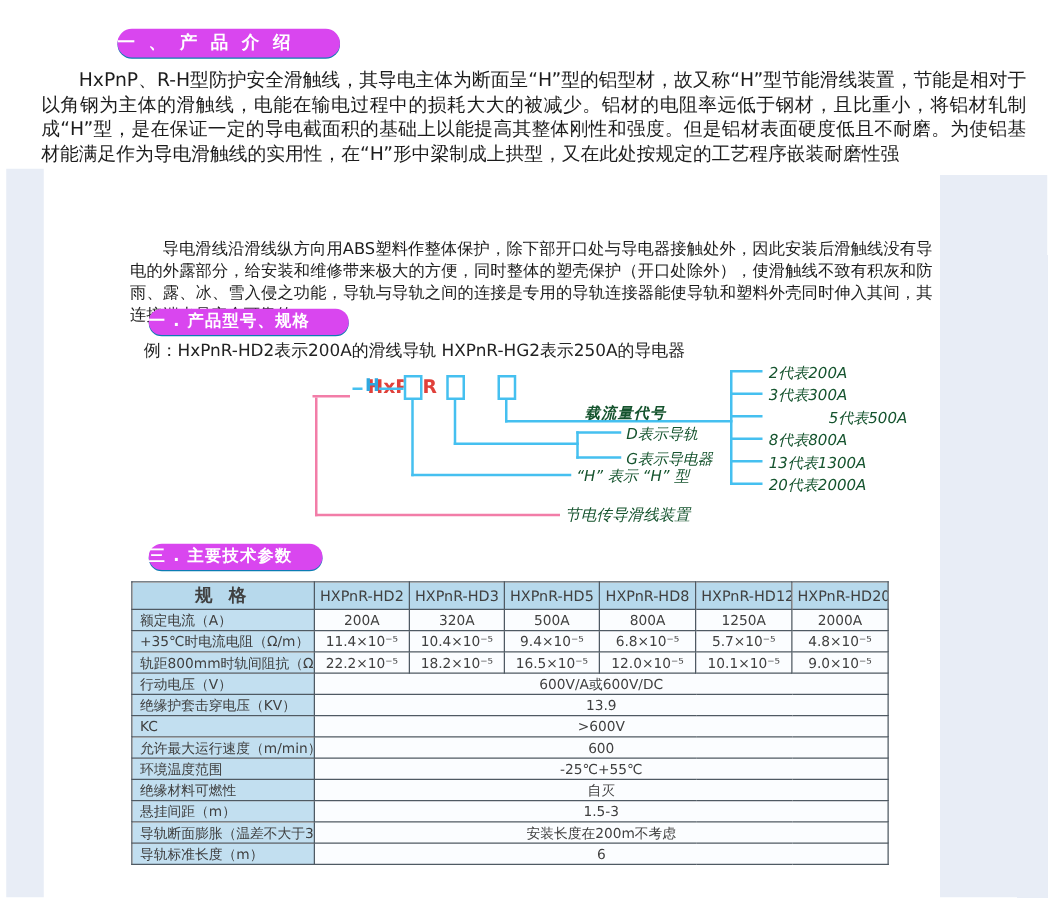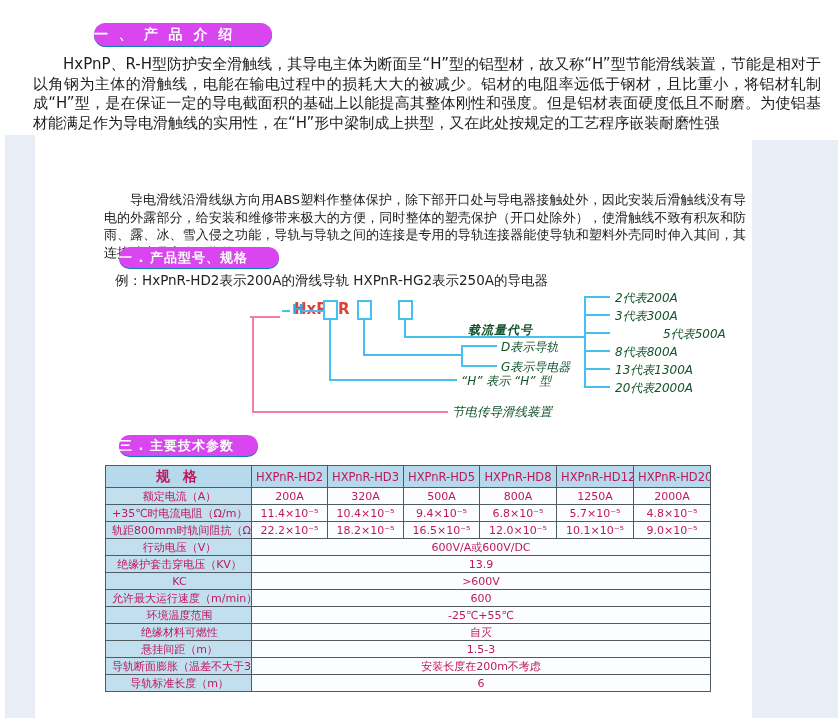--- a/index.html
+++ b/index.html
@@ -23,25 +23,25 @@
   .vl{position:absolute;width:2px;background:#45c0f0;}
   .hl.pk,.vl.pk{background:#f27da8;}
   .dbox{position:absolute;box-sizing:border-box;width:15px;height:20px;border:2px solid #45c0f0;background:#fff;}
   .dlabel{position:absolute;font-size:12px;color:#14532d;white-space:nowrap;font-style:italic;}
   .model-red{position:absolute;font-size:15px;font-weight:bold;color:#e0403a;white-space:nowrap;margin-left:48px;}
   .model-blue{position:absolute;font-size:14px;font-weight:bold;color:#2fa8e0;}
   
   .spec-table{position:absolute;left:105px;top:465px;border-collapse:collapse;table-layout:fixed;width:605px;}
   .spec-table td,.spec-table th{
     border:1px solid #4f5a63;font-size:11px;padding:0 4px;height:16px;
-    text-align:center;color:#be185d;overflow:hidden;white-space:nowrap;
+    text-align:center;color:#404040;overflow:hidden;white-space:nowrap;
   }
   .spec-table th{background:#b7d9ec;height:21px;font-weight:normal;font-size:11.5px;}
   .spec-table th.spec-h{font-size:14px;font-weight:bold;letter-spacing:4px;}
-  .spec-table td.rowlab{background:#c2dff0;text-align:center;padding-left:6px;}
+  .spec-table td.rowlab{background:#c2dff0;text-align:left;padding-left:6px;}
   .spec-table td.val{background:#fbfdff;}
 </style>
 </head>
 <body>
 
 <div class="page">
 
   <div class="band" style="left:5px;top:135px;width:30px;height:583px;"></div>
   <div class="band" style="left:752px;top:140px;width:86px;height:578px;"></div>
 

